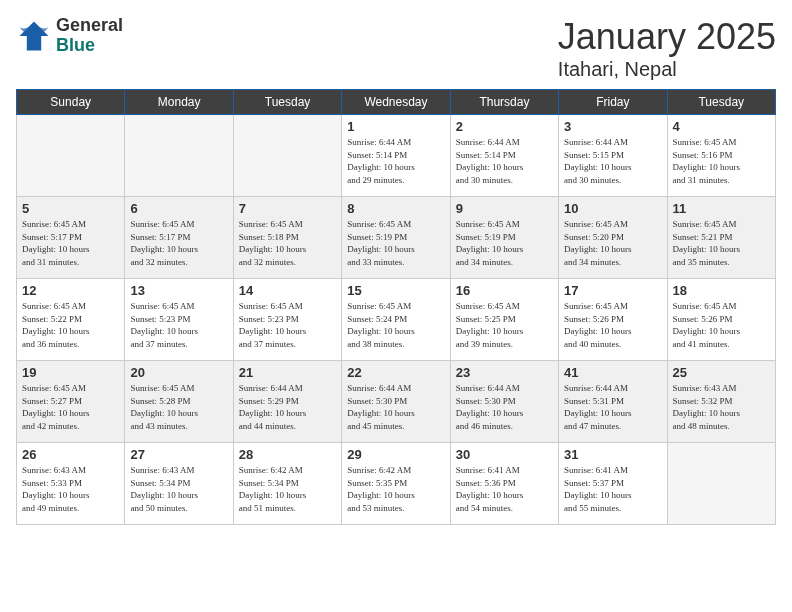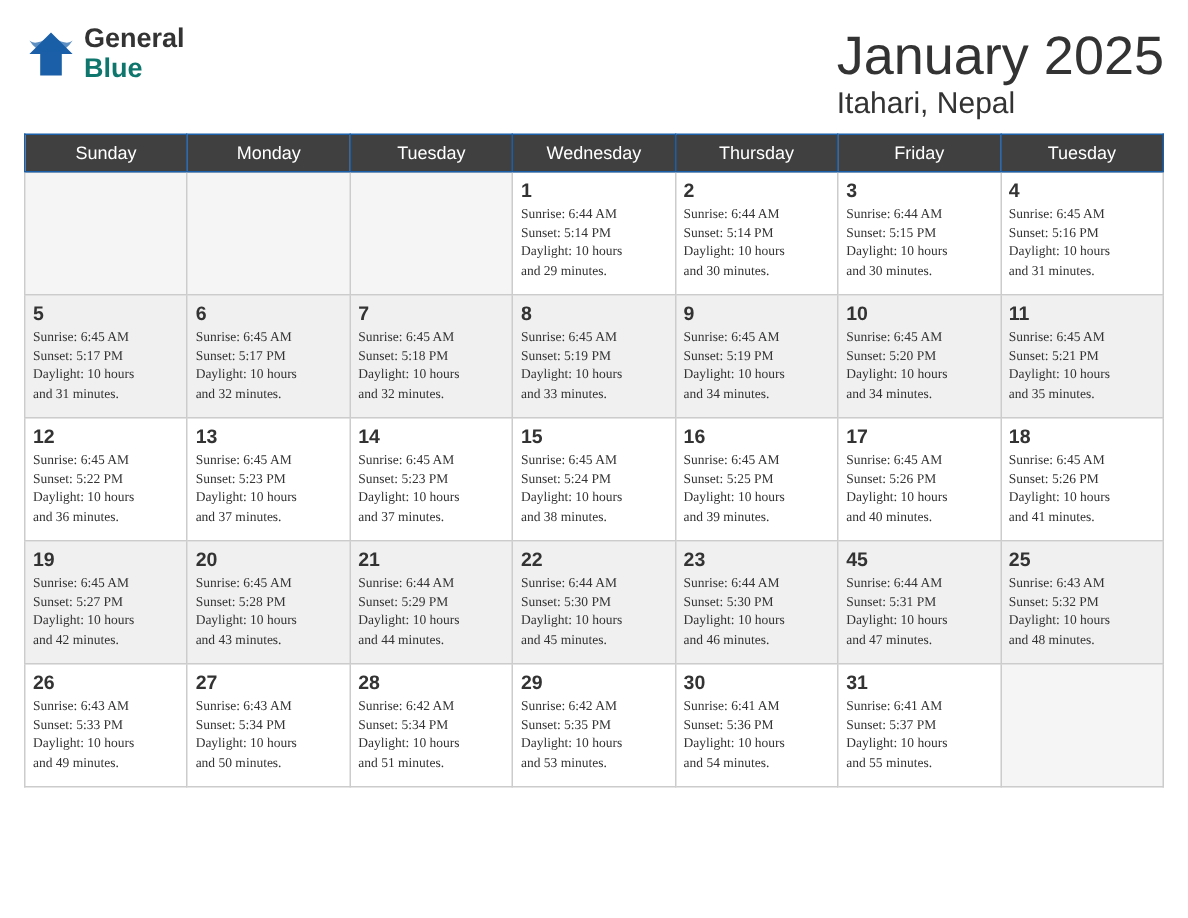--- a/index.html
+++ b/index.html
@@ -289,21 +289,21 @@
 and 45 minutes.</div>
           </td>
           <td>
             <span class="day-num">23</span>
             <div class="day-info" style="white-space: pre-line;">Sunrise: 6:44 AM
 Sunset: 5:30 PM
 Daylight: 10 hours
 and 46 minutes.</div>
           </td>
           <td>
-            <span class="day-num">45</span>
+            <span class="day-num">41</span>
             <div class="day-info" style="white-space: pre-line;">Sunrise: 6:44 AM
 Sunset: 5:31 PM
 Daylight: 10 hours
 and 47 minutes.</div>
           </td>
           <td>
             <span class="day-num">25</span>
             <div class="day-info" style="white-space: pre-line;">Sunrise: 6:43 AM
 Sunset: 5:32 PM
 Daylight: 10 hours

